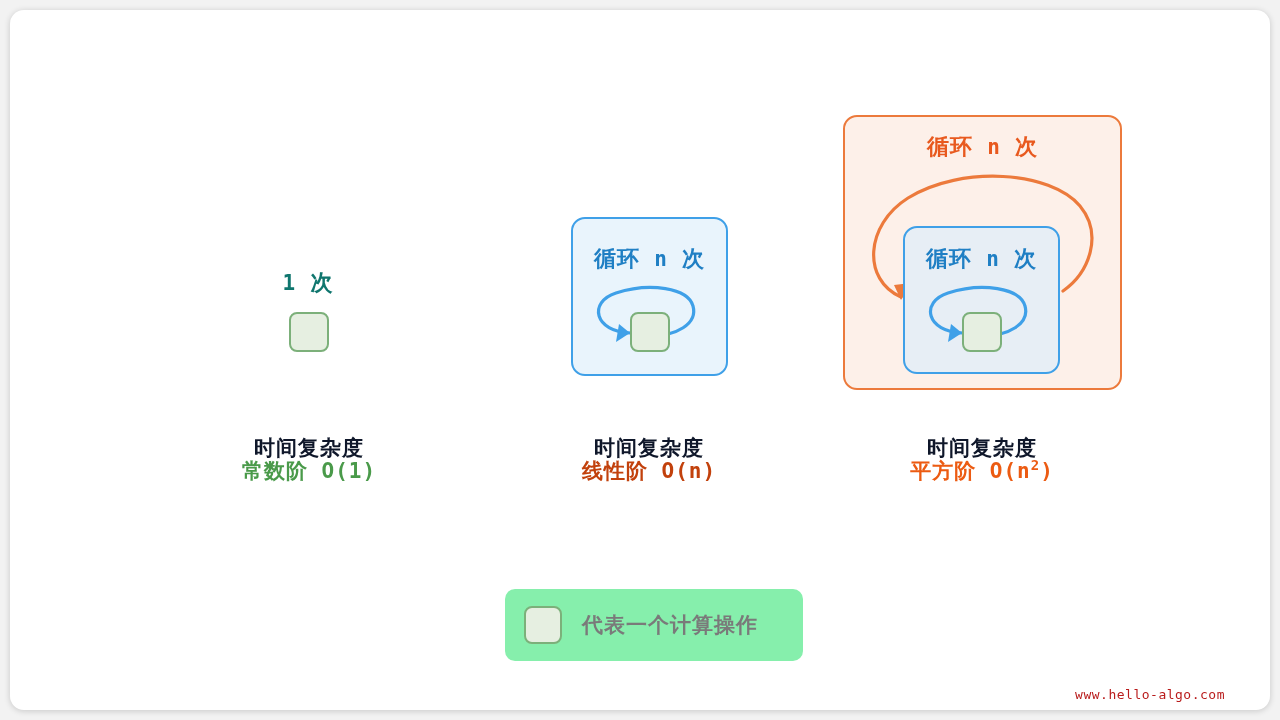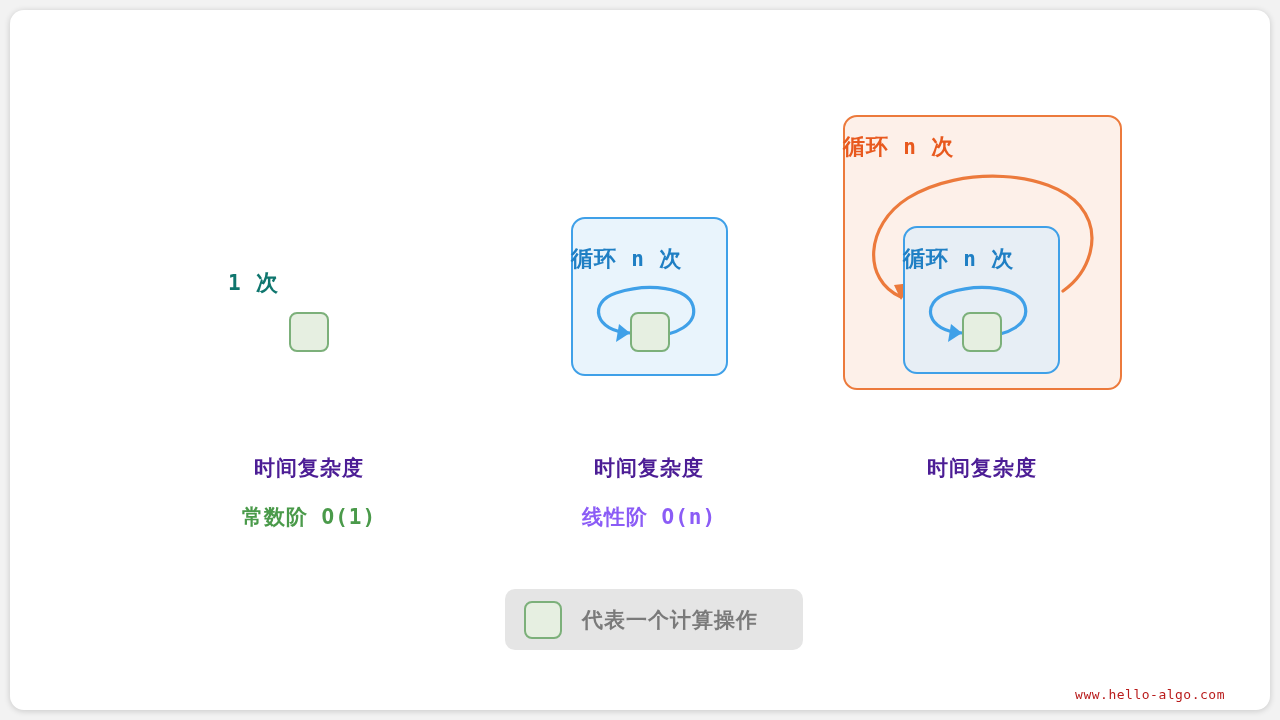--- a/index.html
+++ b/index.html
@@ -55,20 +55,21 @@
     position: absolute;
     box-sizing: border-box;
     border: 2px solid #7cb07a;
     border-radius: 8px;
     background: #e6efe1;
   }
 
   
   .loop-caption {
     position: absolute;
+    text-align: center;
     white-space: nowrap;
     font-size: 22px;
     font-weight: 700;
     letter-spacing: 1px;
   }
   .loop-caption .mono {
     font-family: "DejaVu Sans Mono", "Liberation Mono", monospace;
     font-weight: 700;
     font-size: 21px;
   }
@@ -86,54 +87,53 @@
 
   
   .label-group {
     position: absolute;
     text-align: center;
     white-space: nowrap;
   }
   .label-title {
     font-size: 21px;
     font-weight: 700;
-    color: #4c1d95;
+    color: #0f172a;
     letter-spacing: 1px;
     line-height: 1.1;
-    margin-top: 20px;
   }
   .label-sub {
-    margin-top: 26px;
+    margin-top: 0;
     font-size: 21px;
     font-weight: 700;
     letter-spacing: 1px;
     line-height: 1.1;
   }
   .label-sub .mono {
     font-family: "DejaVu Sans Mono", "Liberation Mono", monospace;
     font-weight: 700;
     font-size: 21px;
   }
   .label-sub .mono sup {
     font-size: 14px;
     vertical-align: super;
     line-height: 0;
   }
   .sub-green { color: #4a9a4a; }
-  .sub-blue { color: #8b5cf6; }
+  .sub-blue { color: #c2410c; }
   .sub-orange { color: #ec5b12; }
 
   
   .legend {
     position: absolute;
     left: 495px;
     top: 579px;
     width: 298px;
-    height: 61px;
-    background: #e5e5e5;
+    height: 72px;
+    background: #86efac;
     border-radius: 10px;
     display: flex;
     align-items: center;
   }
   .legend-swatch {
     box-sizing: border-box;
     width: 38px;
     height: 38px;
     margin-left: 19px;
     border: 2px solid #7cb07a;
@@ -250,20 +250,24 @@
     <div class="label-group" style="left:518px; top:426px; width:242px;">
       <div class="label-title">时间复杂度</div>
       <div class="label-sub sub-blue">
         <span>线性阶</span>&nbsp;
         <span class="mono"><span>O(n)</span></span>
       </div>
     </div>
 
     <div class="label-group" style="left:851px; top:426px; width:242px;">
       <div class="label-title">时间复杂度</div>
+      <div class="label-sub sub-orange">
+        <span>平方阶</span>&nbsp;
+        <span class="mono"><span>O(n</span><sup>2</sup><span>)</span></span>
+      </div>
     </div>
 
     <div class="legend">
       <div class="legend-swatch"></div>
       <div class="legend-text">代表一个计算操作</div>
     </div>
 
     <div class="watermark">www.hello-algo.com</div>
 
   </div>

